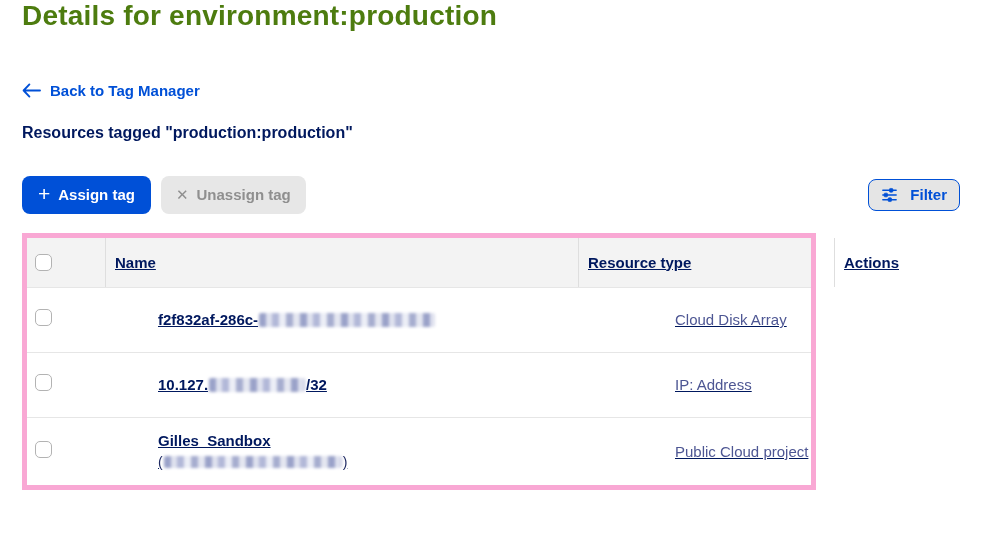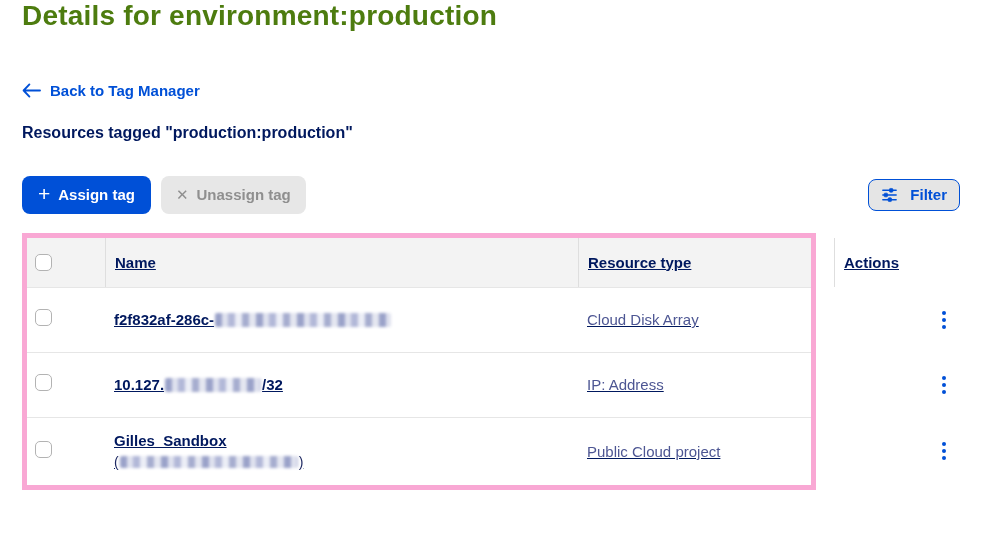--- a/index.html
+++ b/index.html
@@ -72,21 +72,21 @@
     grid-template-columns: 78px 473px 256px 129px;
     align-items: center;
   }
   .thead {
     height: 49px;
     background: #f3f3f3;
     font-weight: 700; font-size: 15px; color: #00185e;
   }
   .thead .cell { height: 100%; display: flex; align-items: center; }
   .thead .cell + .cell { border-left: 1px solid #dedede; }
-  .trow { height: 65px; border-top: 1px solid #e6e6e6; background: #ffffff; }
+  .trow { height: 65px; border-top: 1px solid #e6e6e6; background: #ffffff; gap: 44px; }
   .trow.tall { height: 68px; }
   .cell { padding: 0 9px; }
   .cell.check { padding-left: 8px; }
 
   .checkbox {
     display: inline-block; width: 17px; height: 17px;
     border: 1px solid #b3b3b3; border-radius: 5px;
     background: #ffffff; cursor: pointer;
   }
 

